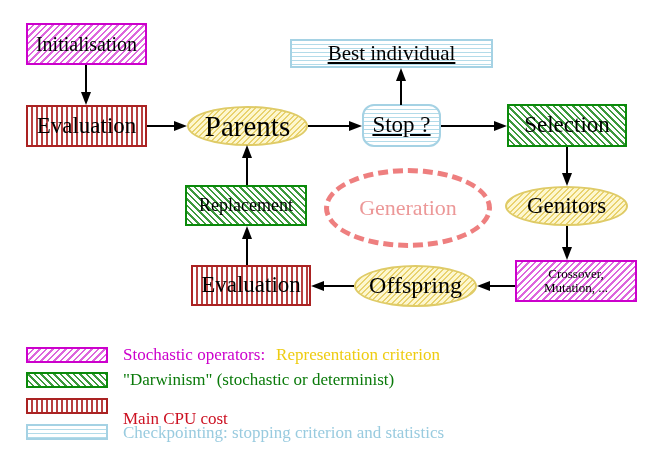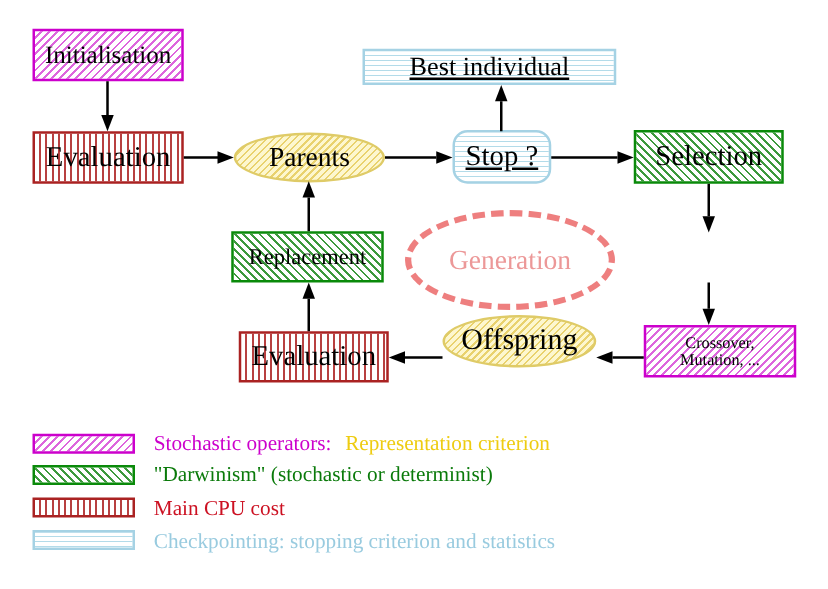--- a/index.html
+++ b/index.html
@@ -61,21 +61,21 @@
 <div id="stage">
 
   <div class="node hatch-magenta" style="left:26px;top:23px;width:121px;height:42px;font-size:20px;">
     <span>Initialisation</span>
   </div>
 
   <div class="node stripe-red" style="left:26px;top:105px;width:121px;height:42px;font-size:23px;">
     <span>Evaluation</span>
   </div>
 
-  <div class="node hatch-yellow ellipse" style="left:187px;top:106px;width:121px;height:40px;font-size:22px;text-align:center;">
+  <div class="node hatch-yellow ellipse" style="left:187px;top:106px;width:121px;height:40px;font-size:29px;text-align:center;">
     <span>Parents</span>
   </div>
 
   <div class="node stripe-cyan" style="left:290px;top:39px;width:203px;height:29px;font-size:21px;">
     <span>Best individual</span>
   </div>
 
   <div class="node stripe-cyan rounded" style="left:362px;top:104px;width:79px;height:43px;font-size:23px;">
     <span>Stop ?</span>
   </div>
@@ -85,26 +85,29 @@
   </div>
 
   <div class="node" id="generation" style="left:324px;top:168px;width:168px;height:80px;">
     <span>Generation</span>
   </div>
 
   <div class="node hatch-green" style="left:185px;top:185px;width:122px;height:41px;font-size:18px;">
     <span>Replacement</span>
   </div>
 
+  <div class="node hatch-yellow ellipse" style="left:505px;top:186px;width:123px;height:40px;font-size:23px;">
+    <span>Genitors</span>
+  </div>
 
   <div class="node stripe-red" style="left:191px;top:265px;width:120px;height:41px;font-size:23px;">
     <span>Evaluation</span>
   </div>
 
-  <div class="node hatch-yellow ellipse" style="left:354px;top:252px;width:123px;height:42px;font-size:24px;">
+  <div class="node hatch-yellow ellipse" style="left:354px;top:265px;width:123px;height:42px;font-size:24px;">
     <span>Offspring</span>
   </div>
 
   <div class="node hatch-magenta" style="left:515px;top:260px;width:122px;height:42px;font-size:13px;flex-direction:column;">
     <span>Crossover,</span>
     <span>Mutation, ...</span>
   </div>
 
   <div>
     <div class="line" style="left:85px;top:65px;width:2px;height:28px;"></div>
@@ -167,21 +170,21 @@
       <span class="lt-magenta">Stochastic operators:</span>
       <span class="lt-yellow">Representation criterion</span>
     </div>
 
     <div class="swatch hatch-green" style="top:372px;"></div>
     <div class="legend-text" style="top:370px;">
       <span class="lt-green">"Darwinism" (stochastic or determinist)</span>
     </div>
 
     <div class="swatch stripe-red" style="top:398px;"></div>
-    <div class="legend-text" style="top:397px;text-align:right;">
+    <div class="legend-text" style="top:409px;text-align:right;">
       <span class="lt-red">Main CPU cost</span>
     </div>
 
     <div class="swatch stripe-cyan" style="top:424px;"></div>
     <div class="legend-text" style="top:423px;">
       <span class="lt-cyan">Checkpointing: stopping criterion and statistics</span>
     </div>
   </div>
 
 </div>

